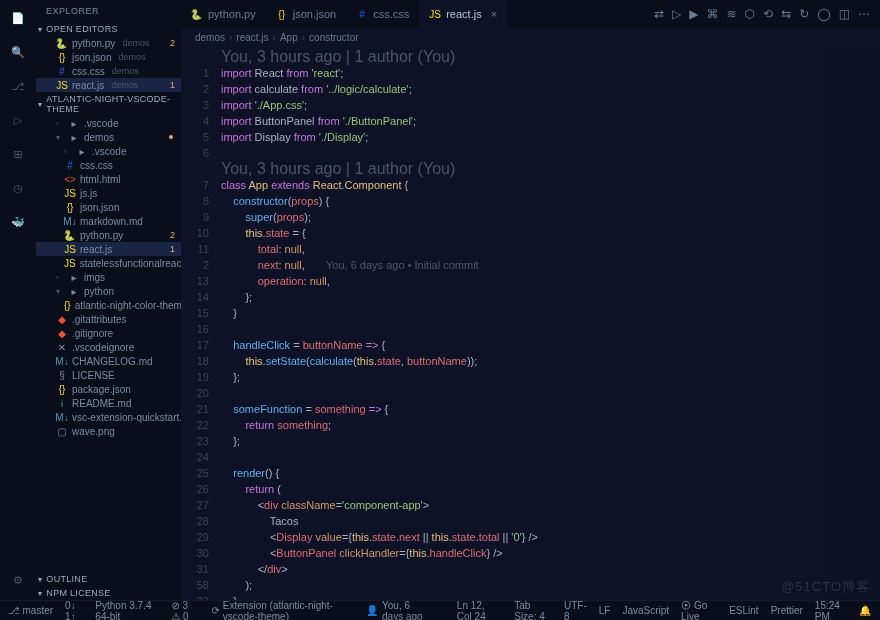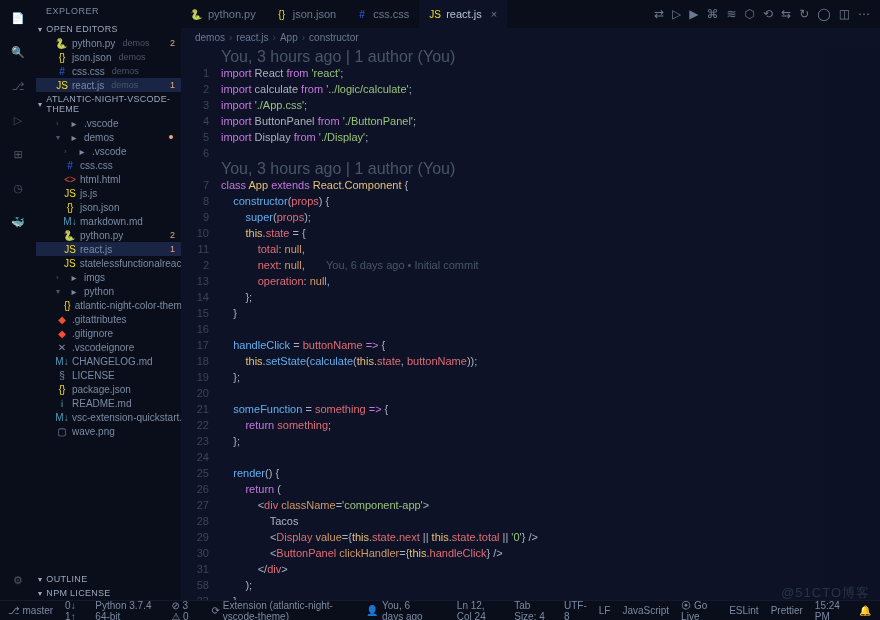--- a/index.html
+++ b/index.html
@@ -50,21 +50,21 @@
 .c-lit{color:#d19a66}
 .c-fg{color:#abb2bf}
 .c-tag{color:#e06c75}
 .c-attr{color:#d19a66}
 .c-cmt{color:#4a5668}
 .c-this{color:#e5c07b}
 .statusbar{height:20px;background:#0a0e1a;display:flex;align-items:center;font-size:10px;padding:0 8px;gap:12px;color:#7a8ba3;border-top:1px solid #141a2e}
 .statusbar .item{display:flex;align-items:center;gap:3px;cursor:pointer}
 .statusbar .spacer{flex:1}
 .c-py{color:#4b8bbe}.c-js{color:#f7df1e}.c-json{color:#f7df1e}.c-css{color:#2965f1}.c-html{color:#e44d26}.c-md{color:#519aba}.c-git{color:#f05032}.c-folder{color:#7a8ba3}
-.watermark{position:absolute;right:10px;bottom:18px;color:#2a3448;font-size:13px;letter-spacing:1px}
+.watermark{position:absolute;right:10px;bottom:24px;color:#2a3448;font-size:13px;letter-spacing:1px}
 </style>
 </head>
 <body>
 
 <div class="main">
   <div class="activity-bar">
     <span class="icon active">📄</span>
     <span class="icon">🔍</span>
     <span class="icon">⎇</span>
     <span class="icon">▷</span>

